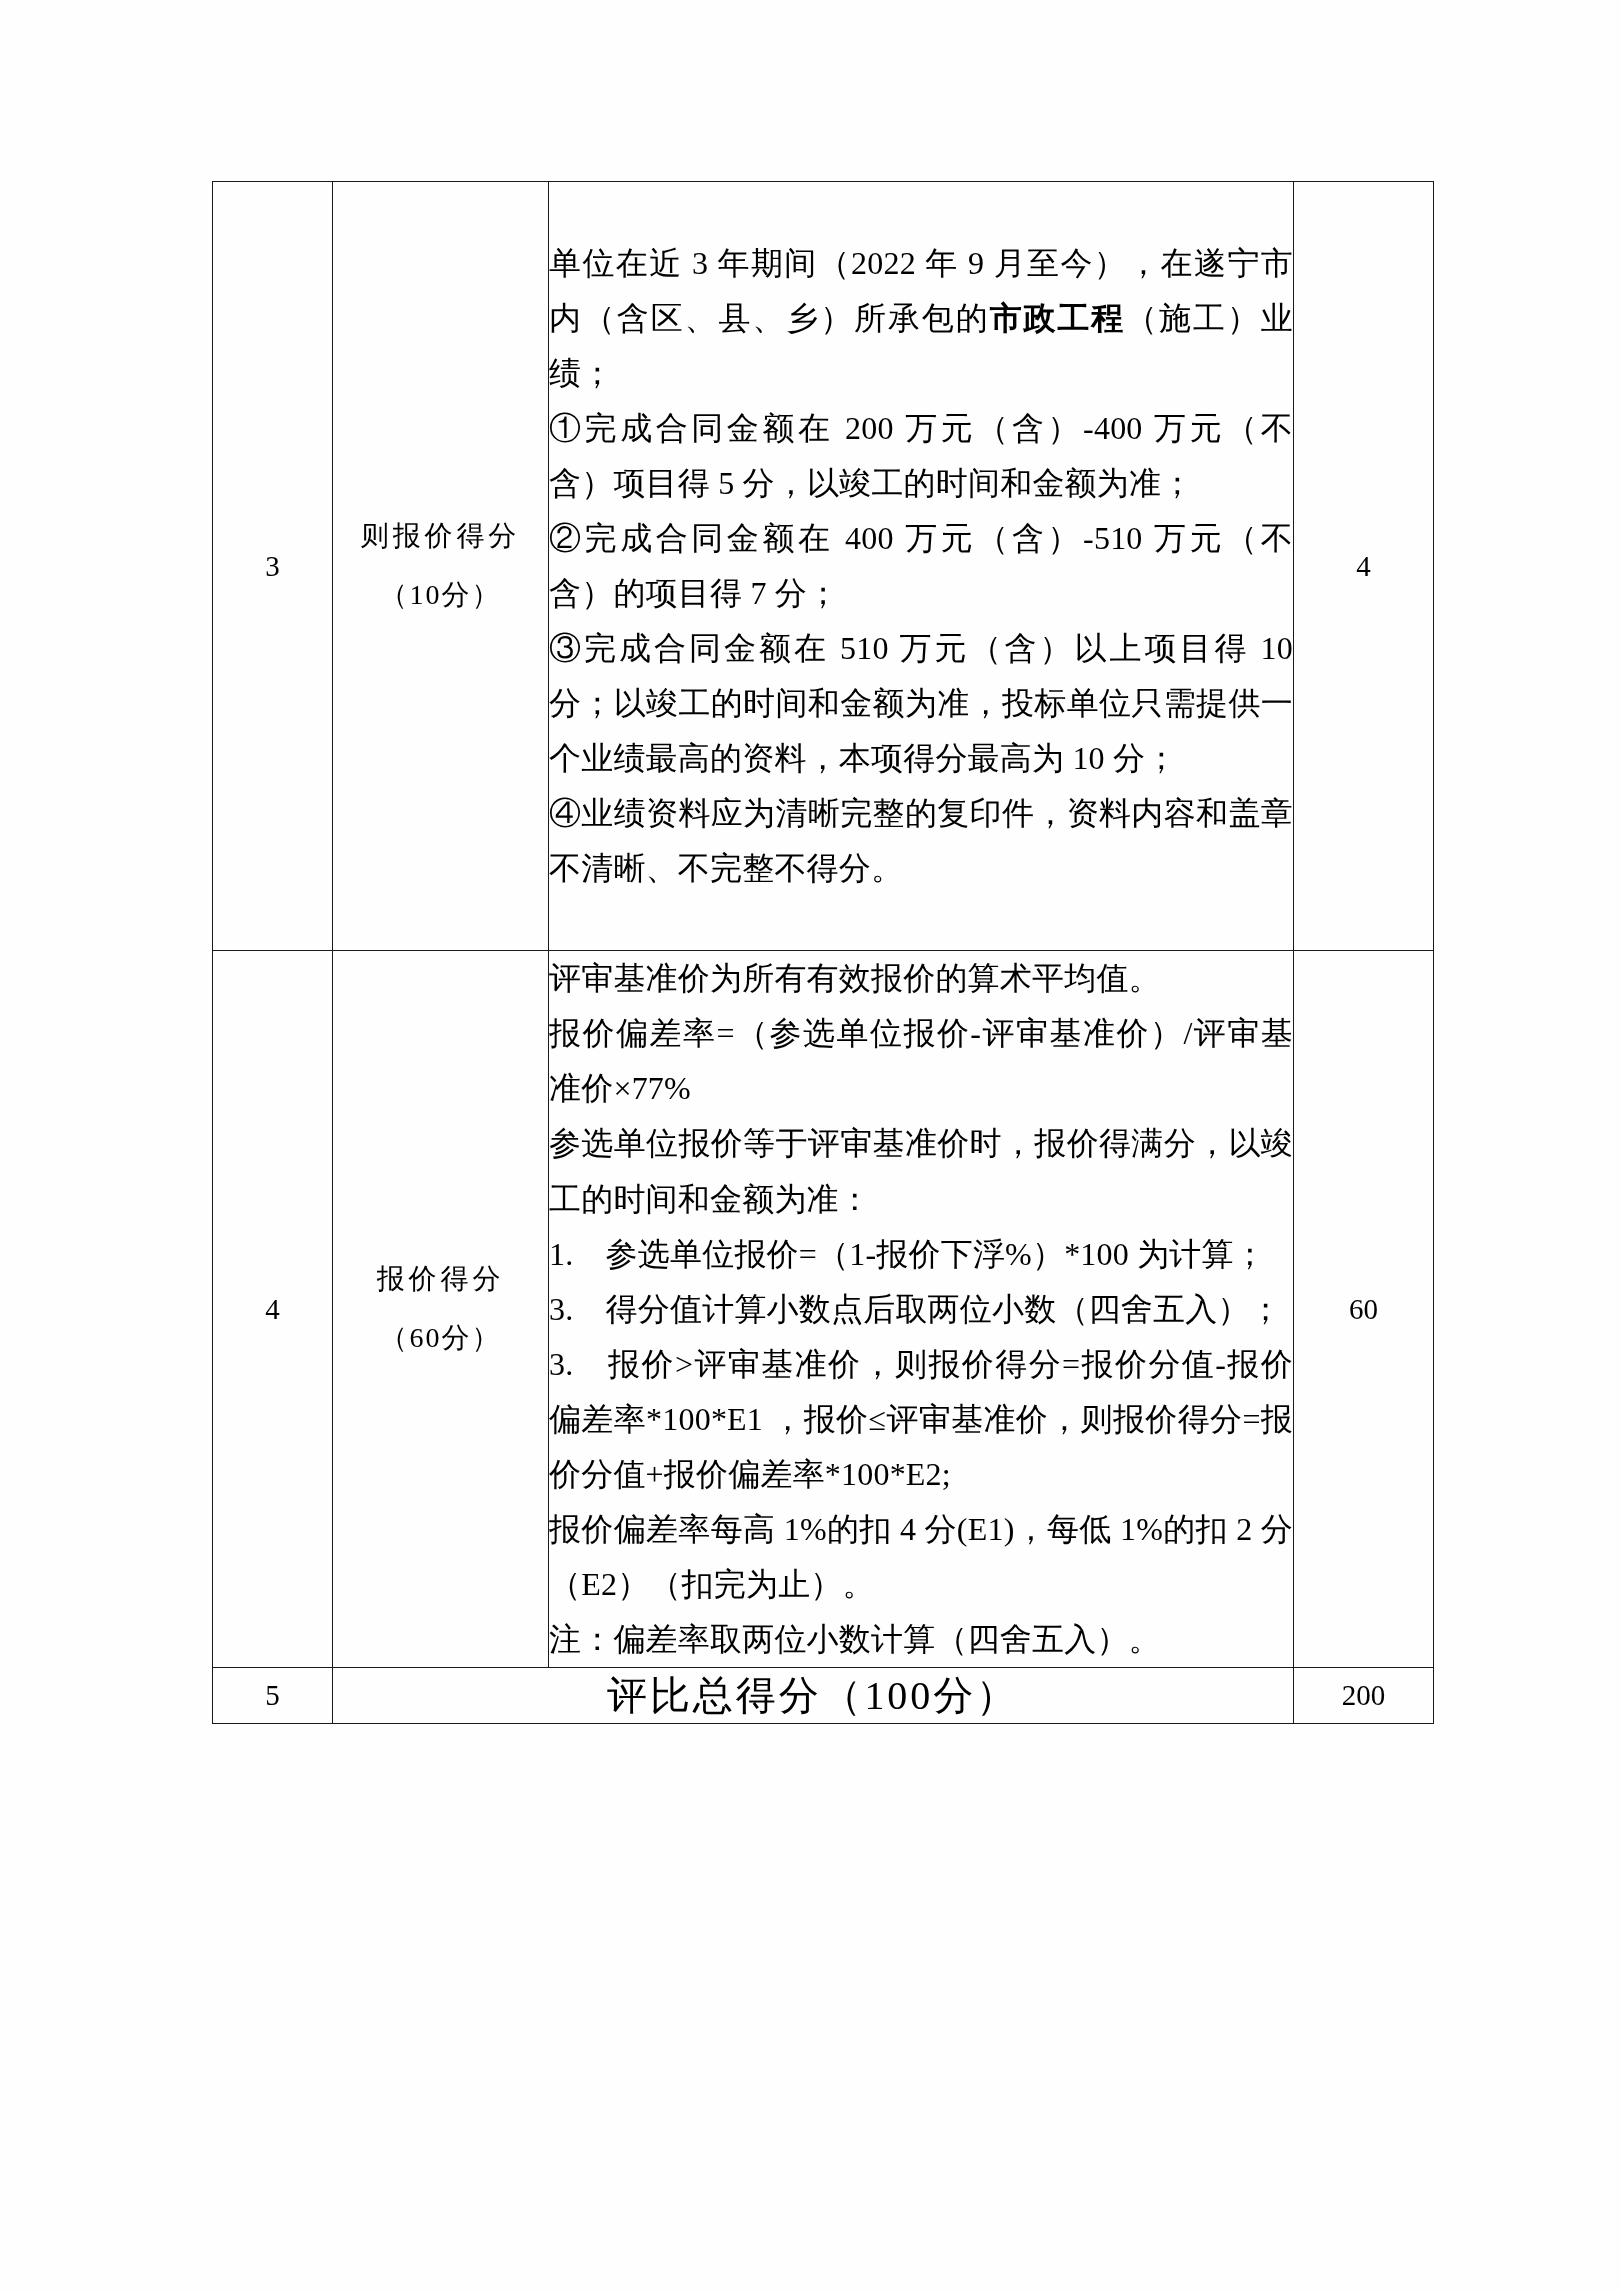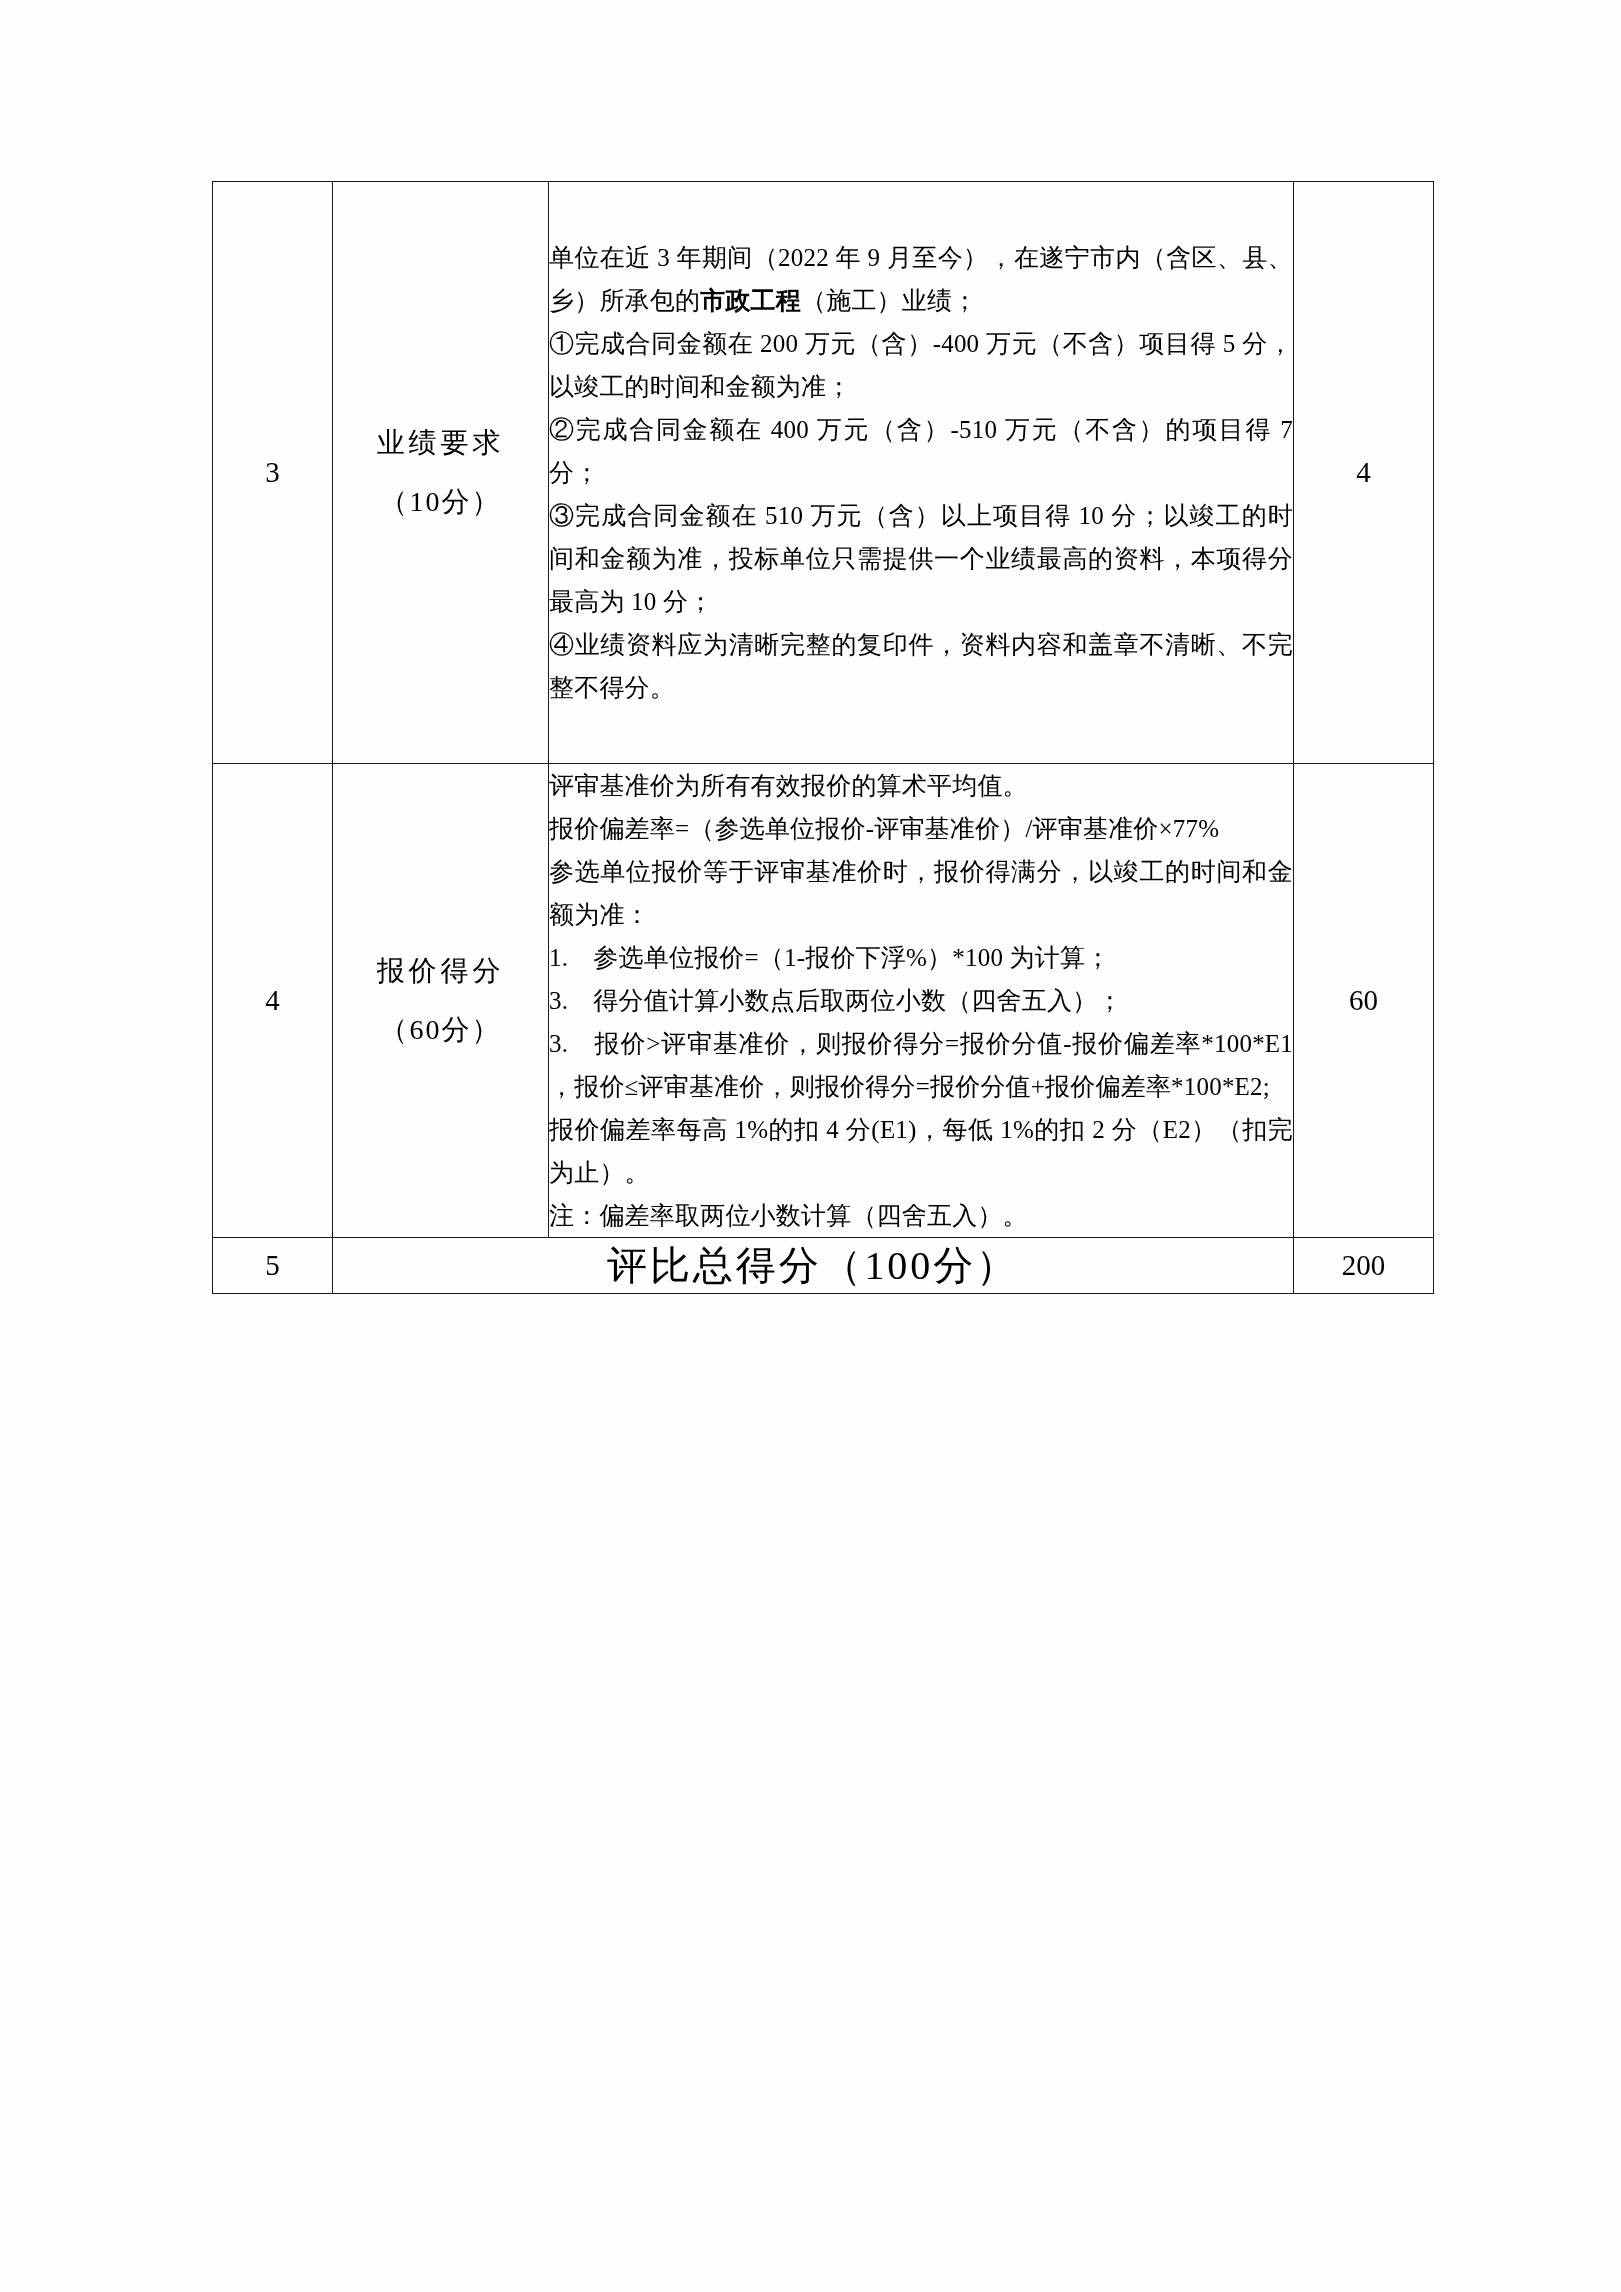--- a/index.html
+++ b/index.html
@@ -53,21 +53,21 @@
     font-size: 28px;
     line-height: 2.1;
     letter-spacing: 3.9px;
     padding: 0 9.8px;
   }
   .cell-item .sub {
     display: block;
     letter-spacing: 2px;
   }
   .cell-desc {
-    font-size: 25px;
+    font-size: 32px;
     line-height: 1.72;
     padding: 21.6px 25.5px 21.6px 25.5px;
     text-align: justify;
     letter-spacing: 0.2px;
   }
   .cell-desc p {
     margin: 0;
     text-indent: 0;
   }
   .cell-desc .b {
@@ -91,21 +91,21 @@
       <col class="col-no">
       <col class="col-item">
       <col class="col-desc">
       <col class="col-score">
     </colgroup>
     <tbody>
 
       <tr>
         <td class="cell-no">3</td>
         <td class="cell-item">
-          <span>业绩要求</span>
+          <span>则报价得分</span>
           <span class="sub">（10分）</span>
         </td>
         <td class="cell-desc">
           <div class="spacer-top"></div>
           <p><span>单位在近 3 年期间（2022 年 9 月至今），在遂宁市内（含区、县、乡）所承包的</span><span class="b">市政工程</span><span>（施工）业绩；</span></p>
           <p>①完成合同金额在 200 万元（含）-400 万元（不含）项目得 5 分，以竣工的时间和金额为准；</p>
           <p>②完成合同金额在 400 万元（含）-510 万元（不含）的项目得 7 分；</p>
           <p>③完成合同金额在 510 万元（含）以上项目得 10 分；以竣工的时间和金额为准，投标单位只需提供一个业绩最高的资料，本项得分最高为 10 分；</p>
           <p>④业绩资料应为清晰完整的复印件，资料内容和盖章不清晰、不完整不得分。</p>
           <div class="spacer-top"></div>

